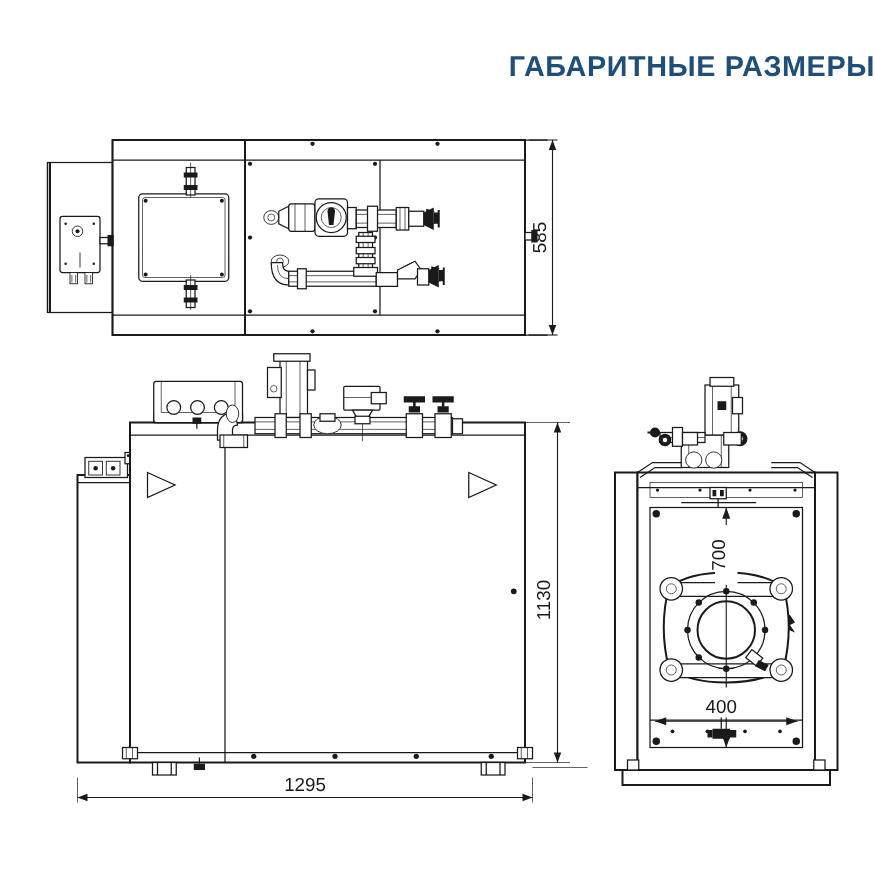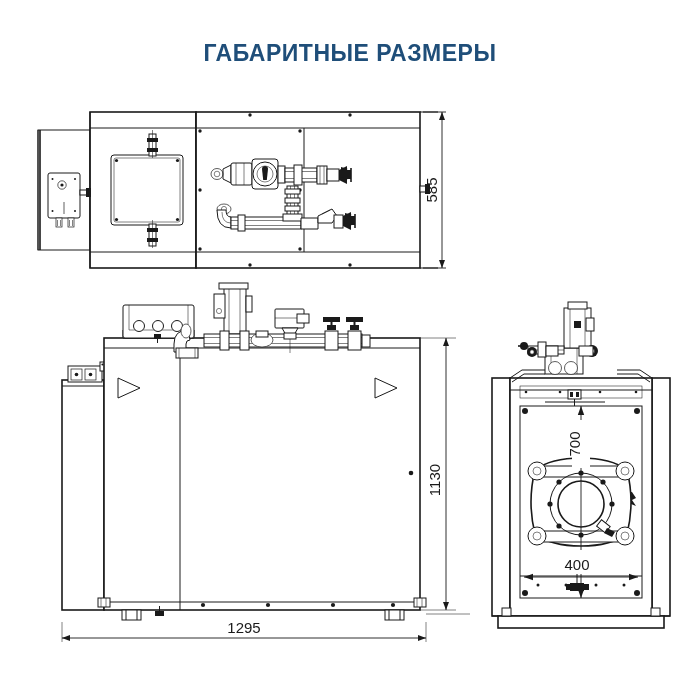--- a/index.html
+++ b/index.html
@@ -15,21 +15,21 @@
     width: 700px;
     height: 700px;
     background: #ffffff;
     overflow: hidden;
   }
   #title {
     position: absolute;
     top: 40px;
     left: 0;
     width: 700px;
-    text-align: center;
+    text-align: right;
     font-family: "Liberation Sans", sans-serif;
     font-size: 23px;
     font-weight: bold;
     letter-spacing: 0.5px;
     color: #1f4e79;
     user-select: none;
   }
   #drawing {
     position: absolute;
     top: 90px;

